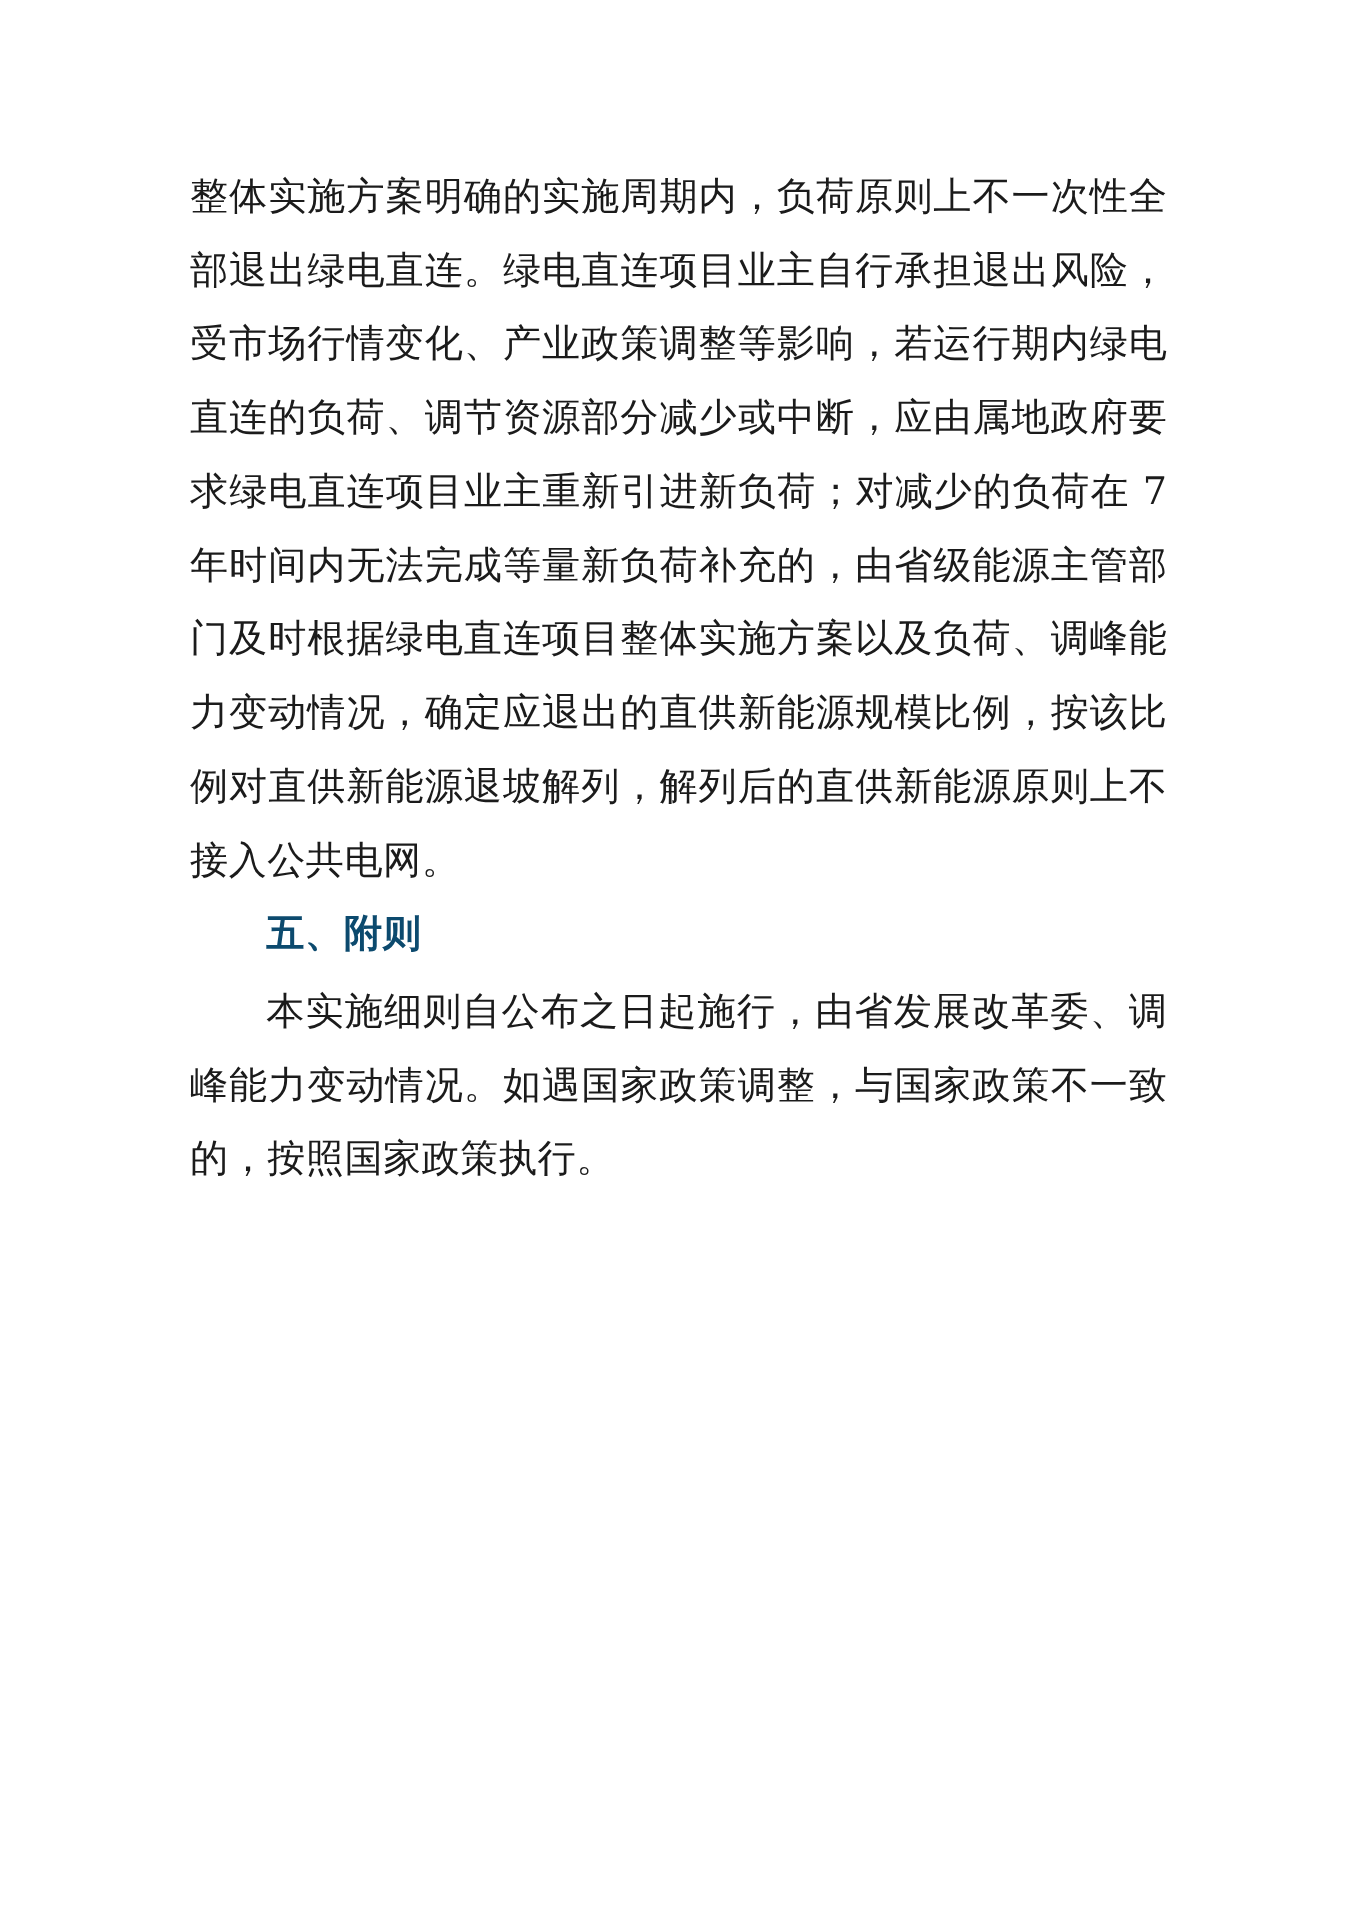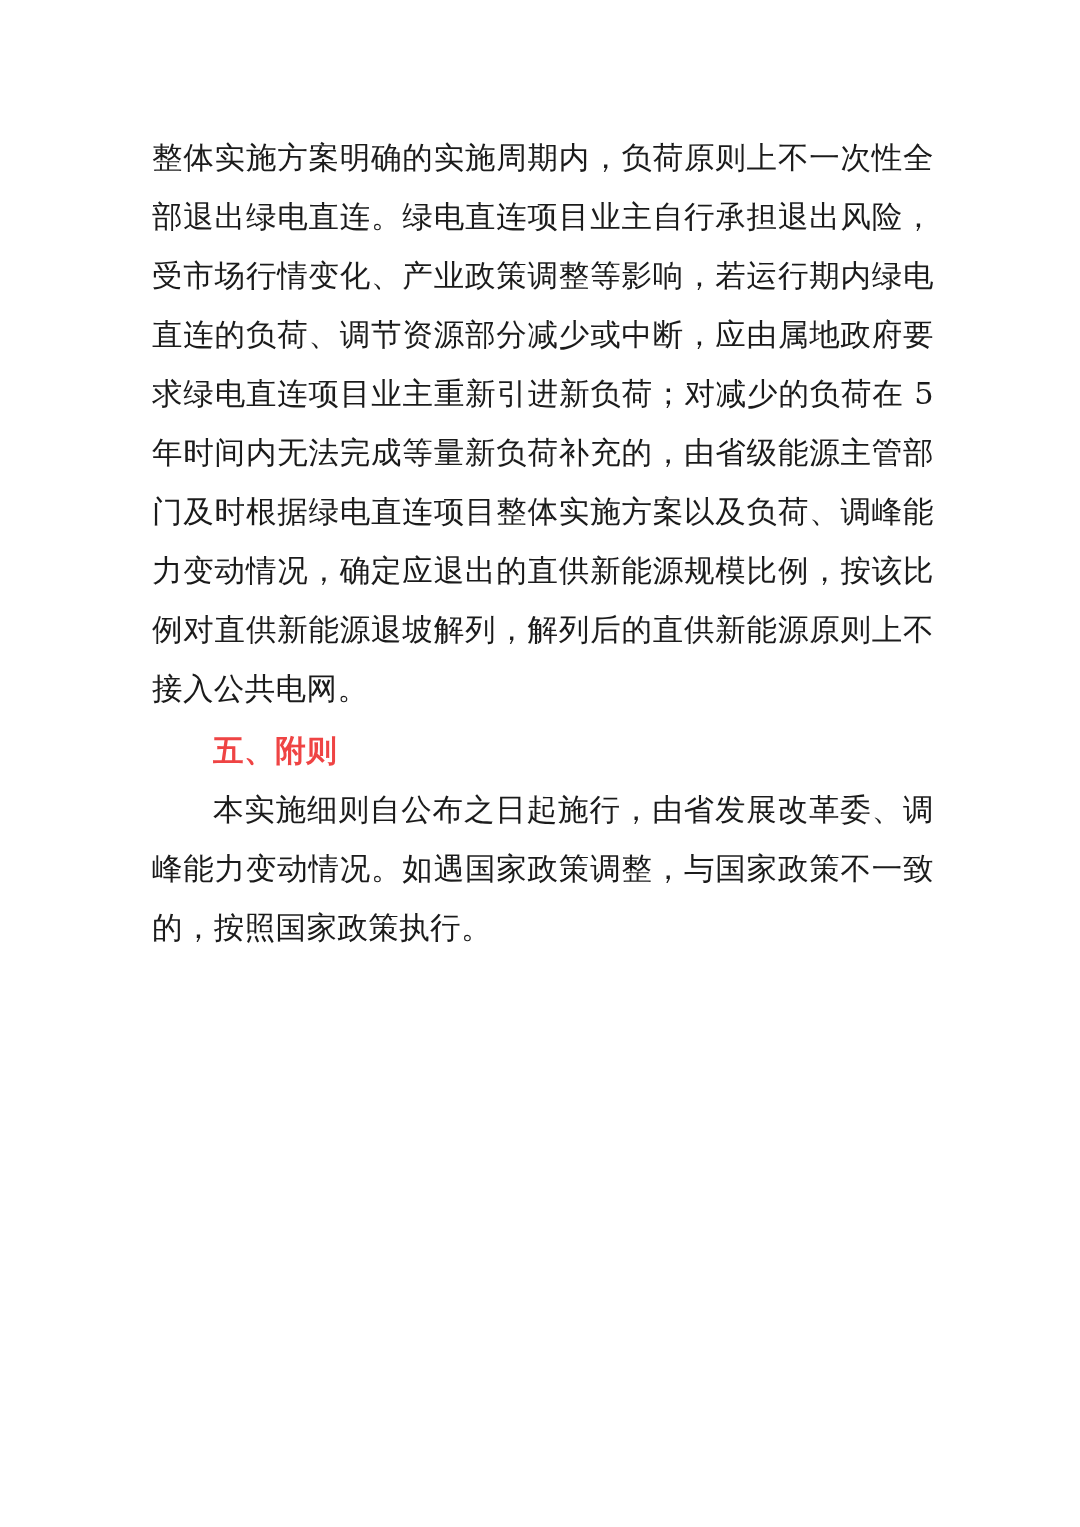--- a/index.html
+++ b/index.html
@@ -28,38 +28,38 @@
     color: #1b1b1b;
     text-align: justify;
     text-justify: inter-ideograph;
     margin: 0;
     letter-spacing: 0.4px;
   }
   .indent {
     text-indent: 2em;
   }
   .section-heading {
-    font-family: Liberation Sans, sans-serif;
+    font-family: Liberation Mono, monospace;
     font-size: 30.5px;
     line-height: 59px;
-    color: #ef4444;
+    color: #0c4a6e;
     font-weight: bold;
     margin: 0;
     text-indent: 2em;
     letter-spacing: 0.6px;
   }
   .gap-small { height: 3px; }
 </style>
 </head>
 <body>
 
 <div class="page">
   <div class="content">
 
-    <p class="doc-paragraph">整体实施方案明确的实施周期内，负荷原则上不一次性全部退出绿电直连。绿电直连项目业主自行承担退出风险，受市场行情变化、产业政策调整等影响，若运行期内绿电直连的负荷、调节资源部分减少或中断，应由属地政府要求绿电直连项目业主重新引进新负荷；对减少的负荷在 5 年时间内无法完成等量新负荷补充的，由省级能源主管部门及时根据绿电直连项目整体实施方案以及负荷、调峰能力变动情况，确定应退出的直供新能源规模比例，按该比例对直供新能源退坡解列，解列后的直供新能源原则上不接入公共电网。</p>
+    <p class="doc-paragraph">整体实施方案明确的实施周期内，负荷原则上不一次性全部退出绿电直连。绿电直连项目业主自行承担退出风险，受市场行情变化、产业政策调整等影响，若运行期内绿电直连的负荷、调节资源部分减少或中断，应由属地政府要求绿电直连项目业主重新引进新负荷；对减少的负荷在 7 年时间内无法完成等量新负荷补充的，由省级能源主管部门及时根据绿电直连项目整体实施方案以及负荷、调峰能力变动情况，确定应退出的直供新能源规模比例，按该比例对直供新能源退坡解列，解列后的直供新能源原则上不接入公共电网。</p>
 
     <div class="gap-small"></div>
 
     <h2 class="section-heading">五、附则</h2>
 
     <p class="doc-paragraph indent">本实施细则自公布之日起施行，由省发展改革委、调峰能力变动情况。如遇国家政策调整，与国家政策不一致的，按照国家政策执行。</p>
 
   </div>
 </div>
 

